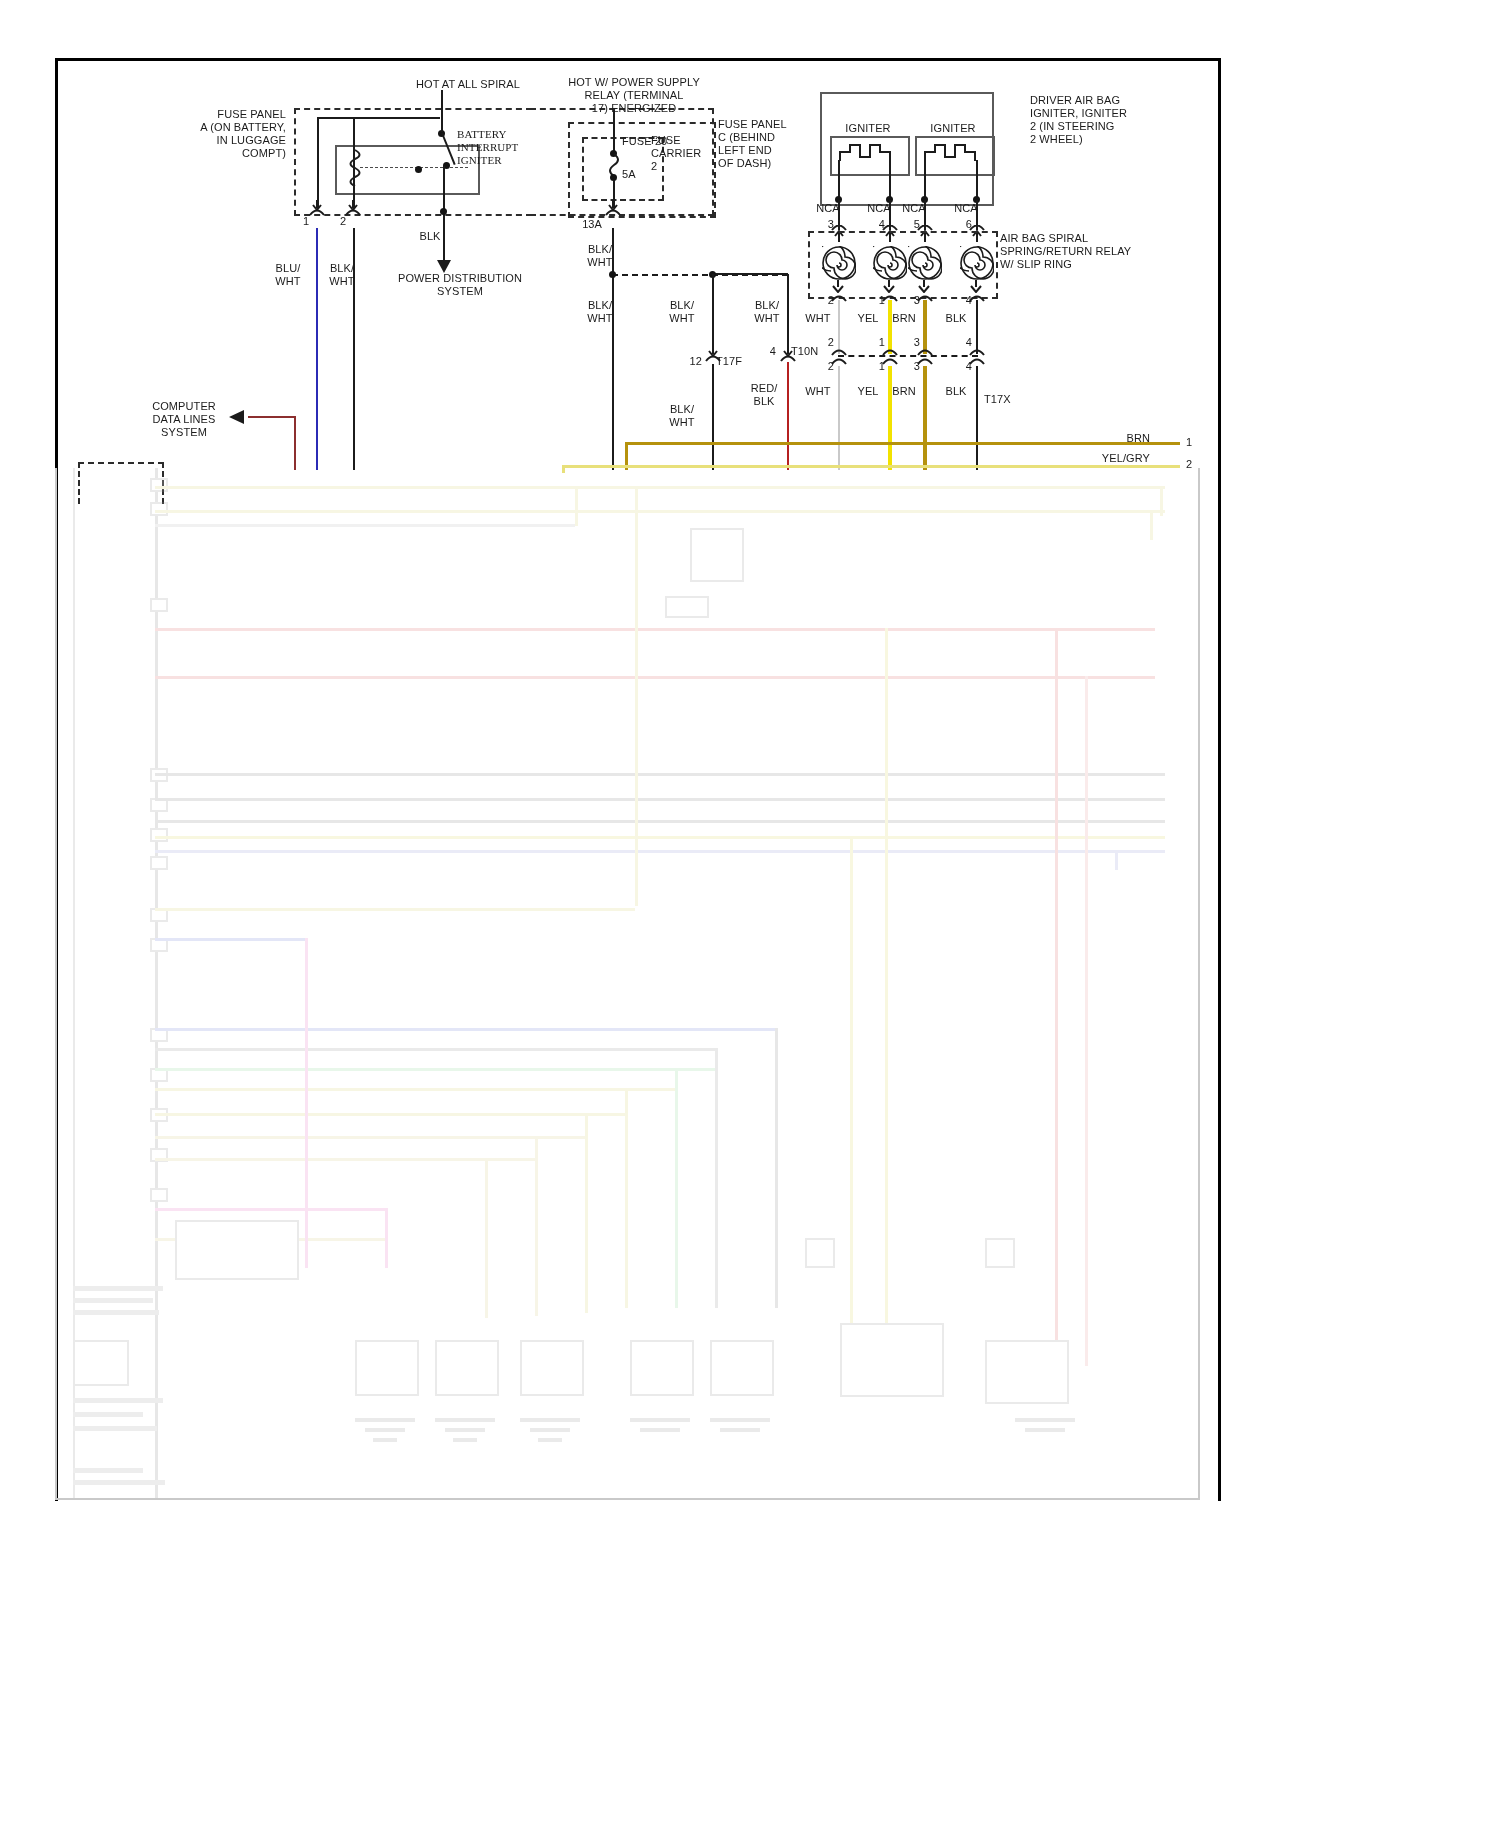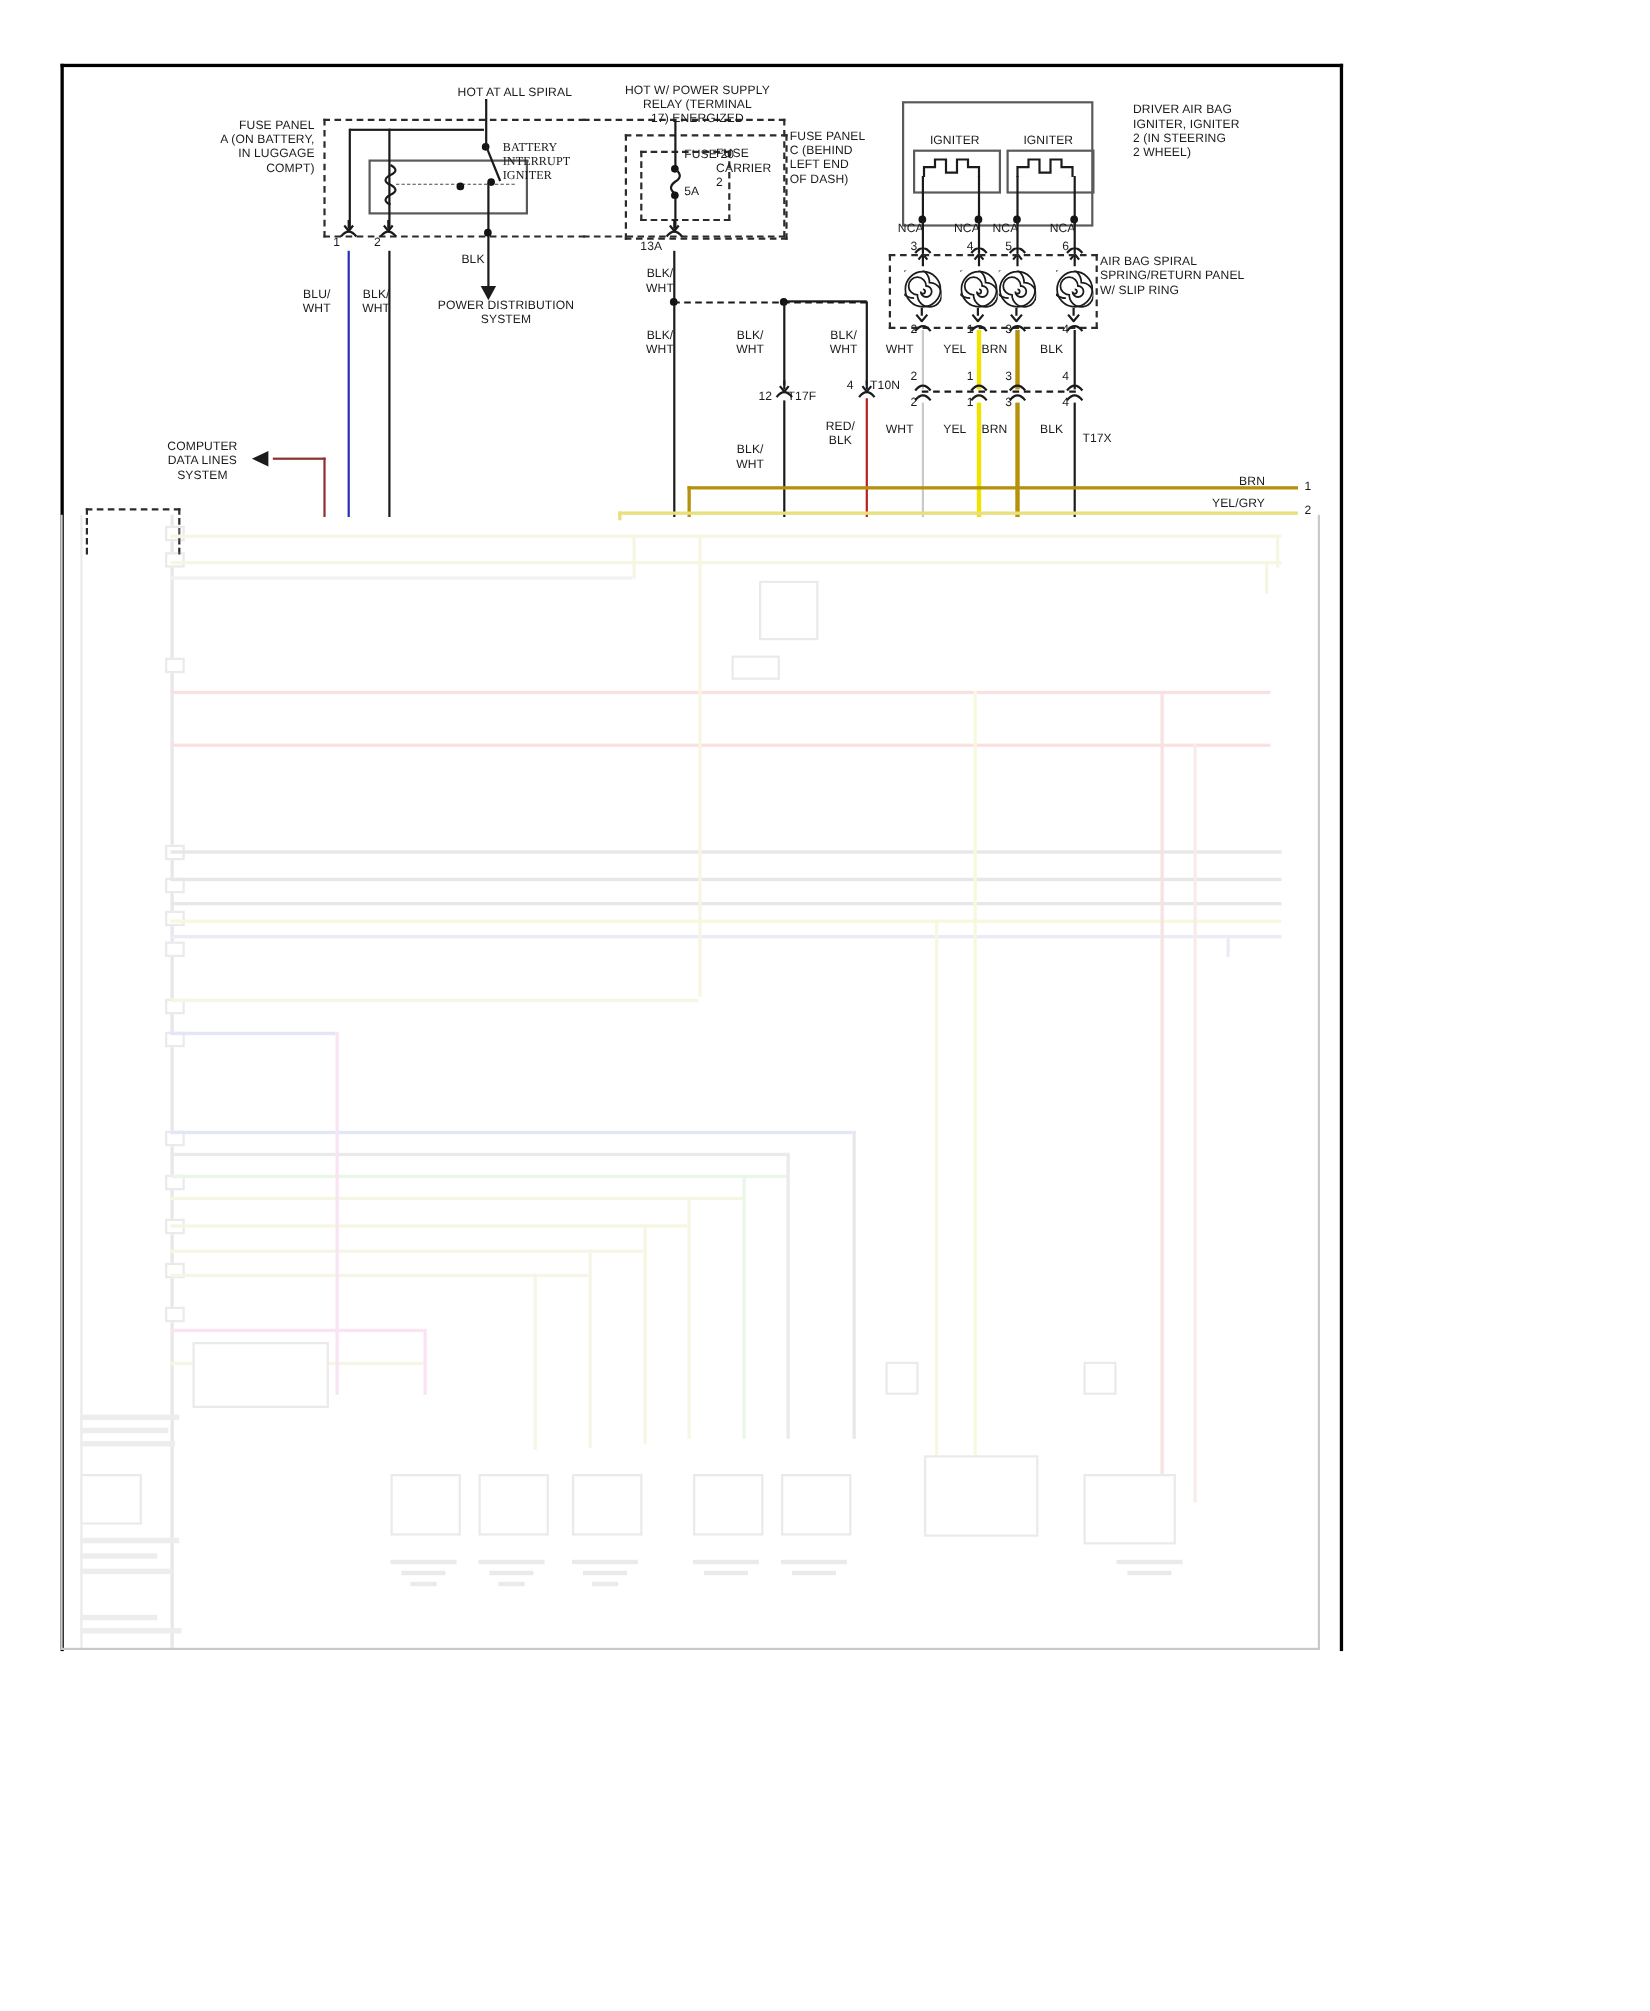--- a/index.html
+++ b/index.html
@@ -258,21 +258,21 @@
   <div class="conn" style="left:968px;top:225px;">
     <svg width="18" height="18">
         <path d="M2 5 q7 -9 14 0" stroke="#1b1b1b" stroke-width="2" fill="none"></path>
         <path d="M9 17 L9 7" stroke="#1b1b1b" stroke-width="2"></path>
         <path d="M5 11 L9 6 L13 11" stroke="#1b1b1b" stroke-width="2" fill="none"></path>
       </svg>
   </div>
 
   <div class="dashbox" style="left:808px;top:231px;width:186px;height:64px;"></div>
   <div class="txt" style="left:1000px;top:232px;width:150px;">AIR BAG SPIRAL
-SPRING/RETURN PANEL
+SPRING/RETURN RELAY
 W/ SLIP RING</div>
 
   <svg class="spiral" style="left:822px;top:246px;" viewBox="0 0 34 34">
     <path d="M17 17 m0 0 a2 2 0 1 1 -2 2 a5 5 0 1 0 5 -5 a8 8 0 1 0 -8 8 a11 11 0 1 0 11 -11 a14 14 0 1 0 -14 14" stroke="#1b1b1b" stroke-width="1.6" fill="none"></path>
     <circle cx="17" cy="17" r="16" stroke="#1b1b1b" stroke-width="1.6" fill="none"></circle>
   </svg>
   <svg class="spiral" style="left:873px;top:246px;" viewBox="0 0 34 34">
     <path d="M17 17 m0 0 a2 2 0 1 1 -2 2 a5 5 0 1 0 5 -5 a8 8 0 1 0 -8 8 a11 11 0 1 0 11 -11 a14 14 0 1 0 -14 14" stroke="#1b1b1b" stroke-width="1.6" fill="none"></path>
     <circle cx="17" cy="17" r="16" stroke="#1b1b1b" stroke-width="1.6" fill="none"></circle>
   </svg>

